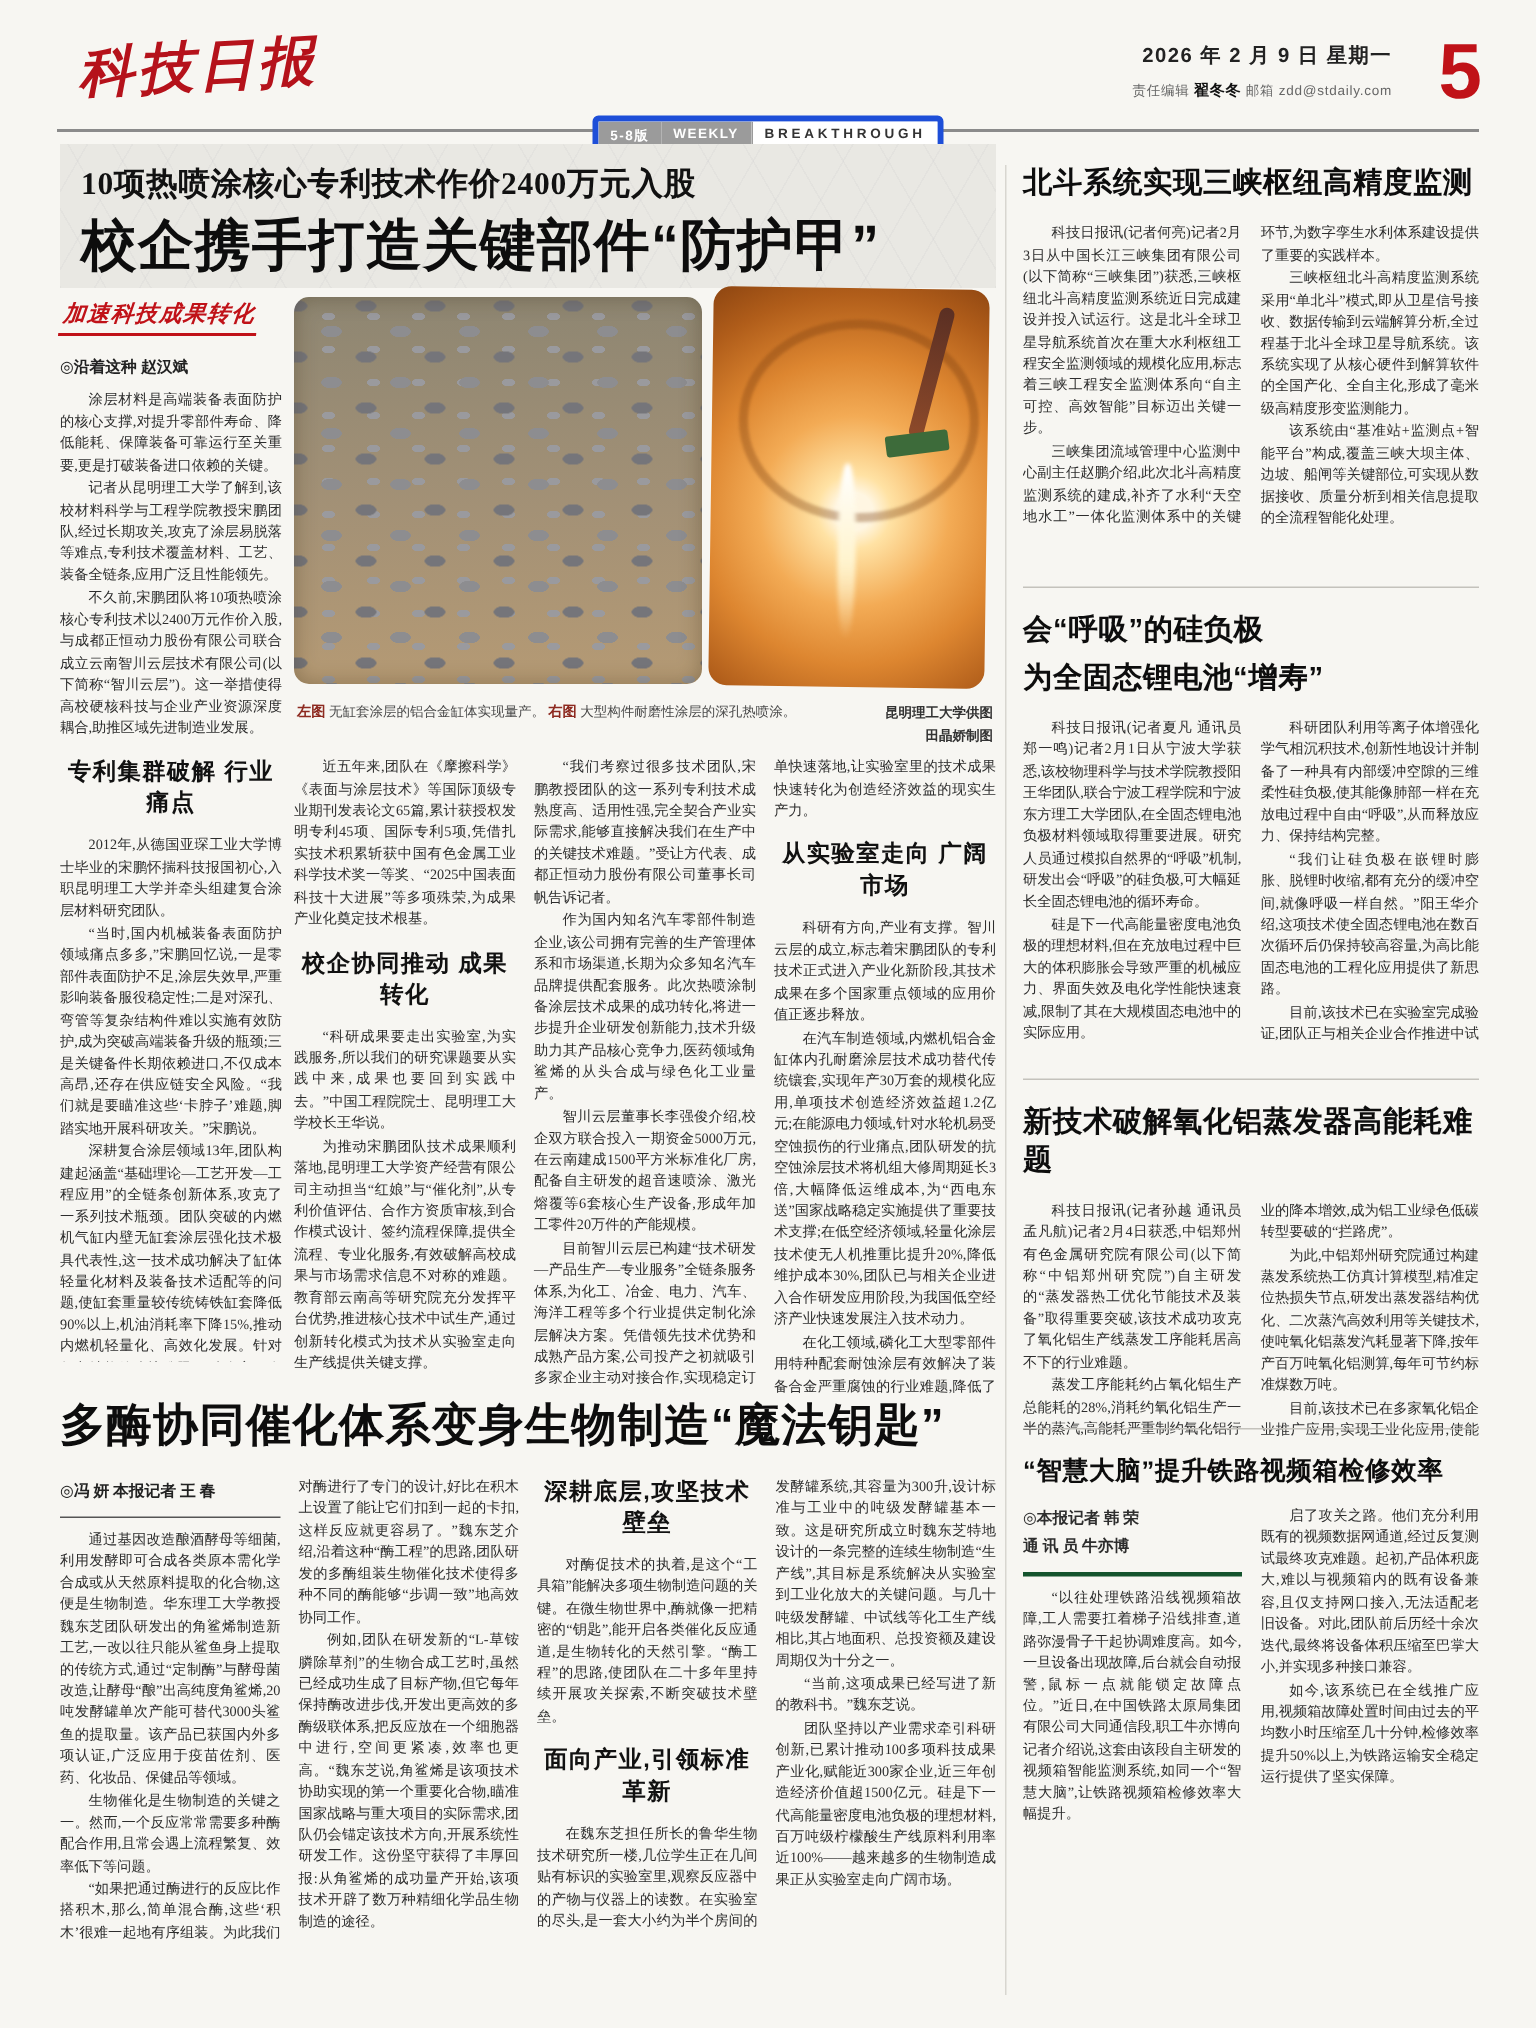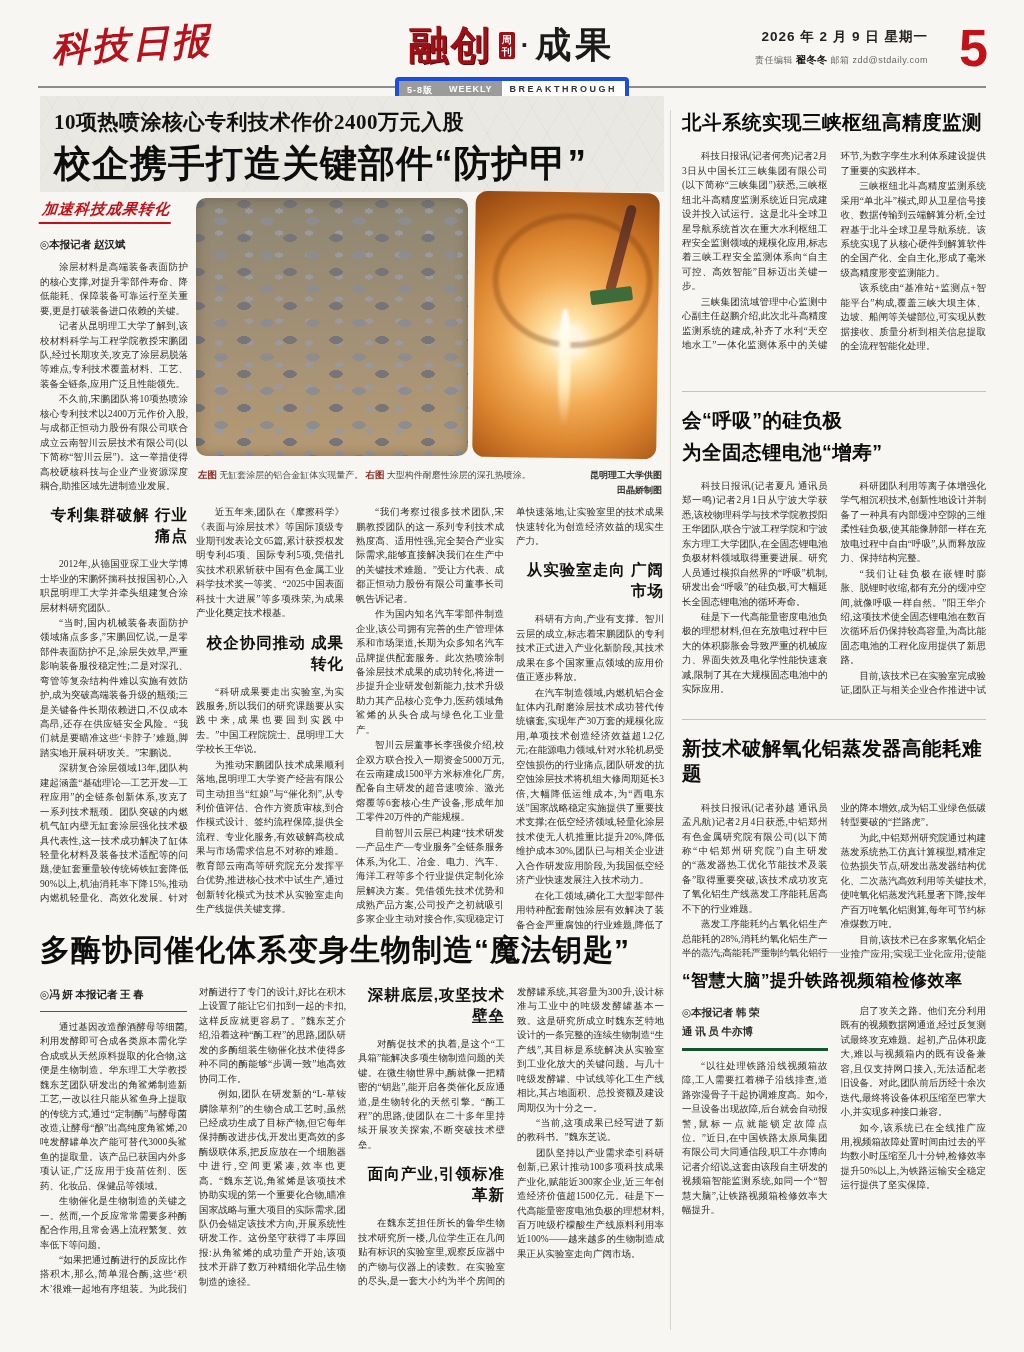--- a/index.html
+++ b/index.html
@@ -58,21 +58,21 @@
   .pr-board { position:absolute; right:14%; top:36%; width:42px; height:14px; background:#3d6b3a; border-radius:2px; transform:rotate(-8deg); }
   .caption-row { display:flex; align-items:flex-start; gap:10px; padding:6px 2px 8px; }
   .caption-text { flex:1; font-family:"Liberation Serif","DejaVu Serif",serif; font-size:9px; color:#4a4a4a; line-height:1.5; }
   .caption-text b { color:#8d2a20; font-size:9.5px; }
   .caption-credit { text-align:right; font-family:"Liberation Serif","DejaVu Serif",serif; font-size:9px; font-weight:700; color:#333; line-height:1.6; white-space:nowrap; }
   .ma-flow { column-count:3; column-gap:12px; height:436px; overflow:hidden; }
 
   
   .np-body { font-family:"Liberation Serif","DejaVu Serif",serif; font-size:9.5px; line-height:1.52; text-align:justify; color:#2d2d2d; }
   .np-body p, .np-body .flow-p { text-indent:2em; margin-bottom:1px; }
-  .flow-h3 { font-family:"Liberation Sans","DejaVu Sans",sans-serif; font-size:15.5px; font-weight:900; color:#111; text-align:right; line-height:1.35; letter-spacing:1px; margin:12px 0 10px; text-indent:0; break-inside:avoid; }
+  .flow-h3 { font-family:"Liberation Sans","DejaVu Sans",sans-serif; font-size:15.5px; font-weight:900; color:#111; text-align:center; line-height:1.35; letter-spacing:1px; margin:12px 0 10px; text-indent:0; break-inside:avoid; }
   .flow-byline { font-size:10.5px; font-weight:700; color:#222; text-indent:0; border-bottom:1px solid #555; padding:2px 0 8px; margin-bottom:8px; font-family:"Liberation Serif","DejaVu Serif",serif; }
 
   
   .right-col { position:absolute; left:682px; top:104px; width:304px; }
   .col-divider-v { position:absolute; left:670px; top:110px; width:1px; height:1220px; background:#d8d6d0; }
   .ra { margin-bottom:0; }
   .ra-headline { font-size:19.5px; font-weight:900; color:#0d0d0d; letter-spacing:.5px; line-height:1.3; margin:6px 0 14px; }
   .ra-body { column-count:2; column-gap:13px; overflow:hidden; }
   .ra-rule { height:1px; background:#c4c2bc; margin:14px 0 16px; }
 
@@ -88,31 +88,20 @@
   .br-body { column-count:2; column-gap:13px; height:312px; overflow:hidden; }
   .br-byline { font-size:10.5px; font-weight:700; text-indent:0; line-height:1.8; border-bottom:3px solid #14532d; padding-bottom:6px; margin-bottom:8px; }
 </style>
 </head>
 <body>
 
 <div class="page">
 
   <div class="masthead-logo">科技日报</div>
 
-  <div class="section-title">
-    <span class="section-title-inner">
-      <span class="st-main">融创</span>
-      <span class="st-sub">
-        <span>周</span>
-        <span>刊</span>
-      </span>
-      <span class="st-dot">·</span>
-      <span class="st-rest">成果</span>
-    </span>
-  </div>
 
   <div class="head-right">
     <div class="hr-date">2026 年 2 月 9 日  星期一</div>
     <div class="hr-editor">
       <span>责任编辑</span>
       <b>翟冬冬</b>
       <span>邮箱</span>
       <span>zdd@stdaily.com</span>
     </div>
   </div>
@@ -128,21 +117,21 @@
   </div>
 
   <div class="main-article">
     <div class="ma-head">
       <div class="ma-kicker">10项热喷涂核心专利技术作价2400万元入股</div>
       <div class="ma-headline">校企携手打造关键部件“防护甲”</div>
     </div>
     <div class="ma-content">
       <div class="ma-leftcol">
         <span class="ma-tag">加速科技成果转化</span>
-        <div class="ma-byline">◎本报记者 赵汉斌</div>
+        <div class="ma-byline">◎沿着这种 赵汉斌</div>
         <div class="ma-leftflow np-body">
             <p class="flow-p">涂层材料是高端装备表面防护的核心支撑,对提升零部件寿命、降低能耗、保障装备可靠运行至关重要,更是打破装备进口依赖的关键。</p>
             <p class="flow-p">记者从昆明理工大学了解到,该校材料科学与工程学院教授宋鹏团队,经过长期攻关,攻克了涂层易脱落等难点,专利技术覆盖材料、工艺、装备全链条,应用广泛且性能领先。</p>
             <p class="flow-p">不久前,宋鹏团队将10项热喷涂核心专利技术以2400万元作价入股,与成都正恒动力股份有限公司联合成立云南智川云层技术有限公司(以下简称“智川云层”)。这一举措使得高校硬核科技与企业产业资源深度耦合,助推区域先进制造业发展。</p>
             <h3 class="flow-h3">专利集群破解 行业痛点</h3>
             <p class="flow-p">2012年,从德国亚琛工业大学博士毕业的宋鹏怀揣科技报国初心,入职昆明理工大学并牵头组建复合涂层材料研究团队。</p>
             <p class="flow-p">“当时,国内机械装备表面防护领域痛点多多,”宋鹏回忆说,一是零部件表面防护不足,涂层失效早,严重影响装备服役稳定性;二是对深孔、弯管等复杂结构件难以实施有效防护,成为突破高端装备升级的瓶颈;三是关键备件长期依赖进口,不仅成本高昂,还存在供应链安全风险。“我们就是要瞄准这些‘卡脖子’难题,脚踏实地开展科研攻关。”宋鹏说。</p>
             <p class="flow-p">深耕复合涂层领域13年,团队构建起涵盖“基础理论—工艺开发—工程应用”的全链条创新体系,攻克了一系列技术瓶颈。团队突破的内燃机气缸内壁无缸套涂层强化技术极具代表性,这一技术成功解决了缸体轻量化材料及装备技术适配等的问题,使缸套重量较传统铸铁缸套降低90%以上,机油消耗率下降15%,推动内燃机轻量化、高效化发展。针对复杂结构件防护难题,团队自主研发的4米长内孔喷涂设备突破传统喷涂技术局限,能对深孔、弯管等复杂结构进行精准防护。目前,该技术已应用于国家重要装备发动机、燃烧室、变径管道等关键部件。</p>
           </div>
       </div>

